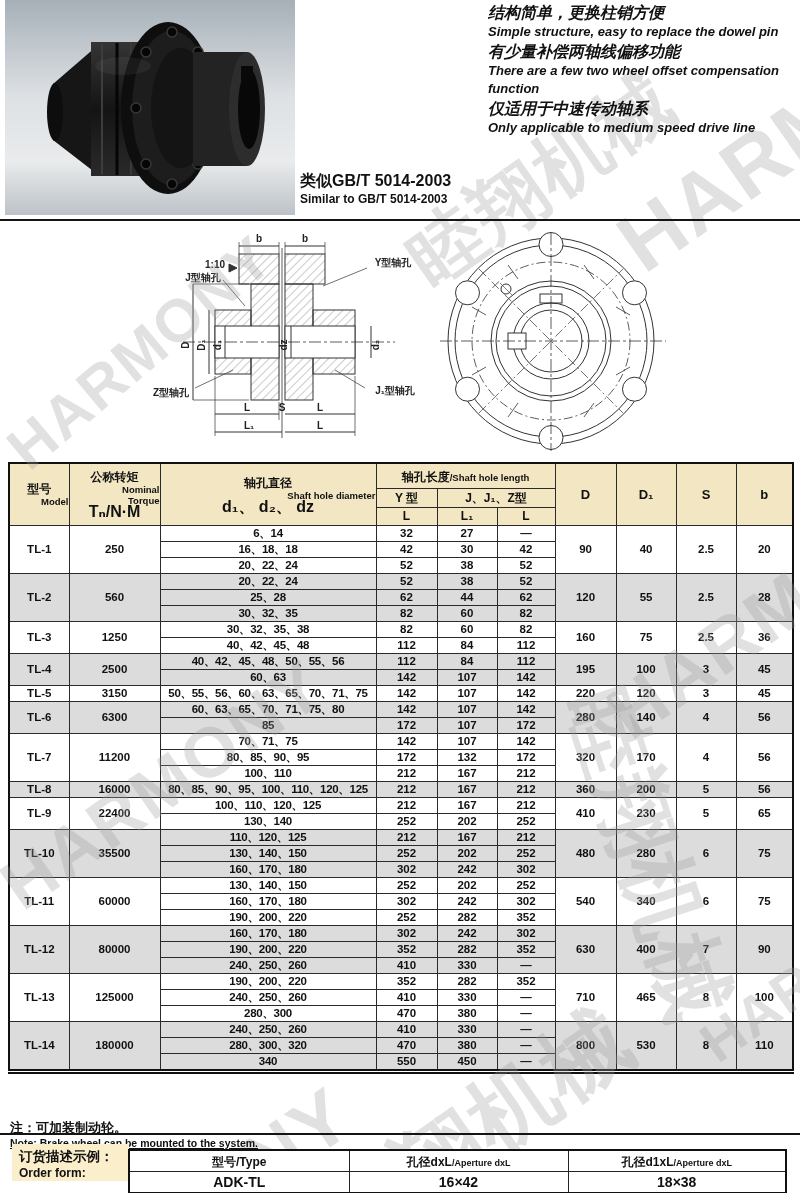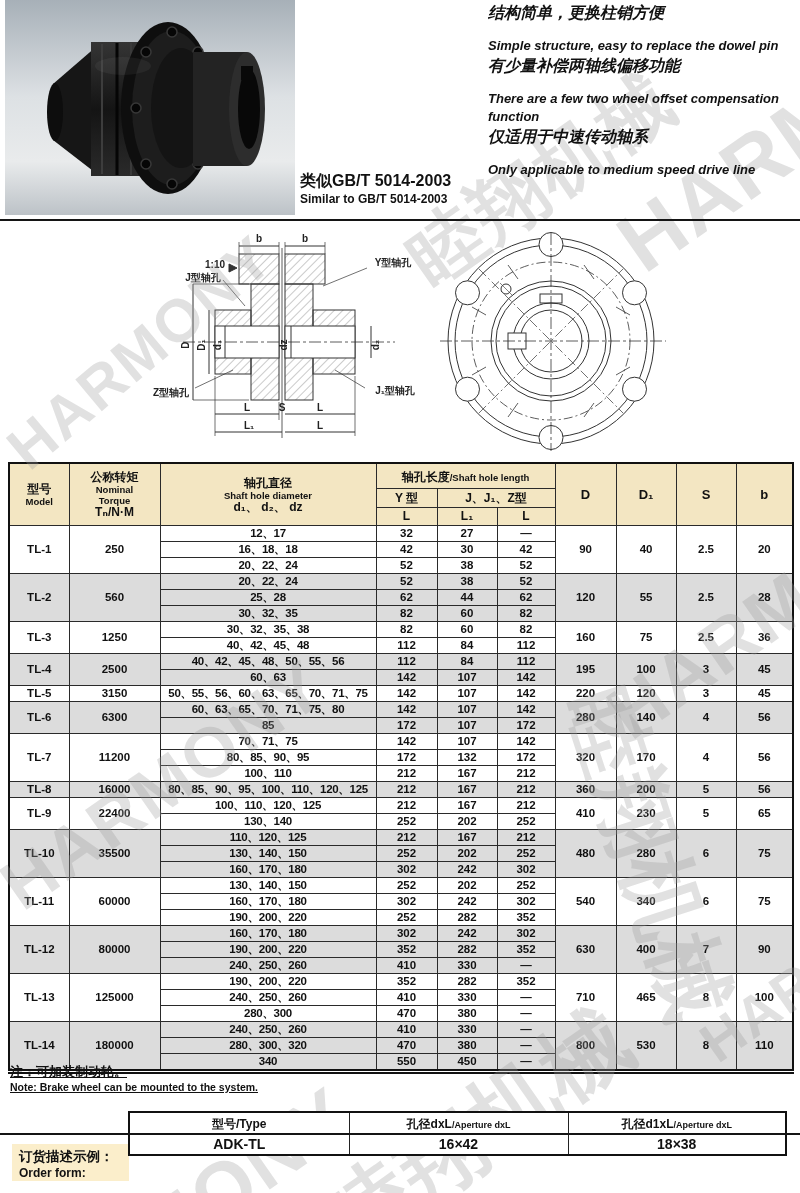--- a/index.html
+++ b/index.html
@@ -3,58 +3,58 @@
 <meta charset="utf-8">
 <style>
   html,body{margin:0;padding:0;background:#fff;}
   .page{position:relative;width:800px;height:1193px;background:#fff;overflow:hidden;
         font-family:"Liberation Sans","DejaVu Sans",sans-serif;color:#111;}
 
   
   .photo-wrap{position:absolute;left:5px;top:0;width:290px;height:215px;z-index:30;}
   .features{position:absolute;left:488px;top:2px;width:310px;z-index:22;font-style:italic;}
   .f-zh{font-size:16px;font-weight:bold;line-height:21px;}
-  .f-en{font-size:13px;font-weight:bold;line-height:18px;margin-top:14px;}
+  .f-en{font-size:13px;font-weight:bold;line-height:18px;}
   .standard{position:absolute;left:300px;top:171px;z-index:22;}
   .std-zh{font-size:16px;font-weight:bold;line-height:20px;}
   .std-en{font-size:12px;font-weight:bold;line-height:16px;}
   .rule1{position:absolute;left:0;top:219px;width:800px;height:2px;background:#141414;z-index:25;}
 
   
   .cross-drawing{position:absolute;left:123px;top:224px;width:318px;height:233px;z-index:2;}
   .front-drawing{position:absolute;left:438px;top:231px;width:230px;height:222px;z-index:2;}
   svg text{font-family:"Liberation Sans","DejaVu Sans",sans-serif;}
 
   
   .spec-table{position:absolute;left:8px;top:462px;width:784px;border-collapse:collapse;
               table-layout:fixed;z-index:2;border:2px solid #111;border-bottom:5px double #111;}
   .spec-table th,.spec-table td{border:1px solid #2a2a2a;text-align:center;vertical-align:middle;
               padding:0;font-weight:bold;overflow:hidden;white-space:nowrap;}
   .spec-table thead th{background:#f3e6c2;}
   .hz{font-size:12px;line-height:14px;}
-  .he{font-size:9.5px;line-height:11px;}
-  .hs{font-size:12px;line-height:12px;}
+  .he{font-size:9.5px;line-height:11px;text-align:right;}
+  .hs{font-size:16px;line-height:12px;}
   .hletter{font-size:13px;}
   .spec-table thead tr:nth-child(1){height:25px;}
   .spec-table thead tr:nth-child(2){height:19px;}
   .spec-table thead tr:nth-child(3){height:18px;}
   .spec-table tbody td{height:15px;font-size:11.5px;line-height:13px;background:#fff;}
   .spec-table tbody tr.shade td{background:#dcdcdc;}
   .cell-diameters{letter-spacing:-0.3px;font-size:11px;}
 
   
-  .note{position:absolute;left:10px;top:1063px;z-index:22;text-decoration:underline;}
+  .note{position:absolute;left:10px;top:1119px;z-index:22;text-decoration:underline;}
   .note-zh{font-size:13px;font-weight:bold;line-height:17px;}
   .note-en{font-size:10.5px;font-weight:bold;line-height:14px;}
   .rule2{position:absolute;left:0;top:1133px;width:800px;height:2px;background:#141414;z-index:25;}
   .order-label{position:absolute;left:12px;top:1144px;width:108px;background:#fbeecb;
                padding:4px 2px 0 7px;z-index:22;}
   .ol-zh{font-size:13.5px;font-weight:bold;line-height:18px;}
   .ol-en{font-size:12px;font-weight:bold;line-height:15px;}
-  .order-table{position:absolute;left:128px;top:1111px;width:657px;border-collapse:collapse;
+  .order-table{position:absolute;left:128px;top:1149px;width:657px;border-collapse:collapse;
                table-layout:fixed;z-index:22;border:2px solid #111;}
   .order-table td{border:1px solid #222;text-align:center;height:20px;padding:0;background:#fff;}
   .oh-zh{font-size:12px;font-weight:bold;}
   .oh-en{font-size:9px;font-weight:bold;}
   .ov{font-size:14px;font-weight:bold;}
 
   
   .wm{position:absolute;color:#9d9d9d;opacity:.30;font-weight:bold;z-index:20;
       pointer-events:none;transform-origin:0 0;white-space:nowrap;letter-spacing:2px;}
   .wm1{left:600px;top:212px;font-size:84px;transform:rotate(-35deg);}
@@ -302,21 +302,21 @@
       <tr>
         <th class="hz">L</th>
         <th class="hz">L₁</th>
         <th class="hz">L</th>
       </tr>
     </thead>
     <tbody>
         <tr>
           <td rowspan="3">TL-1</td>
           <td rowspan="3">250</td>
-          <td class="cell-diameters">12、17</td>
+          <td class="cell-diameters">6、14</td>
           <td>32</td>
           <td>27</td>
           <td>—</td>
           <td rowspan="3">90</td>
           <td rowspan="3">40</td>
           <td rowspan="3">2.5</td>
           <td rowspan="3">20</td>
         </tr>
         <tr>
           <td class="cell-diameters">16、18、18</td>

